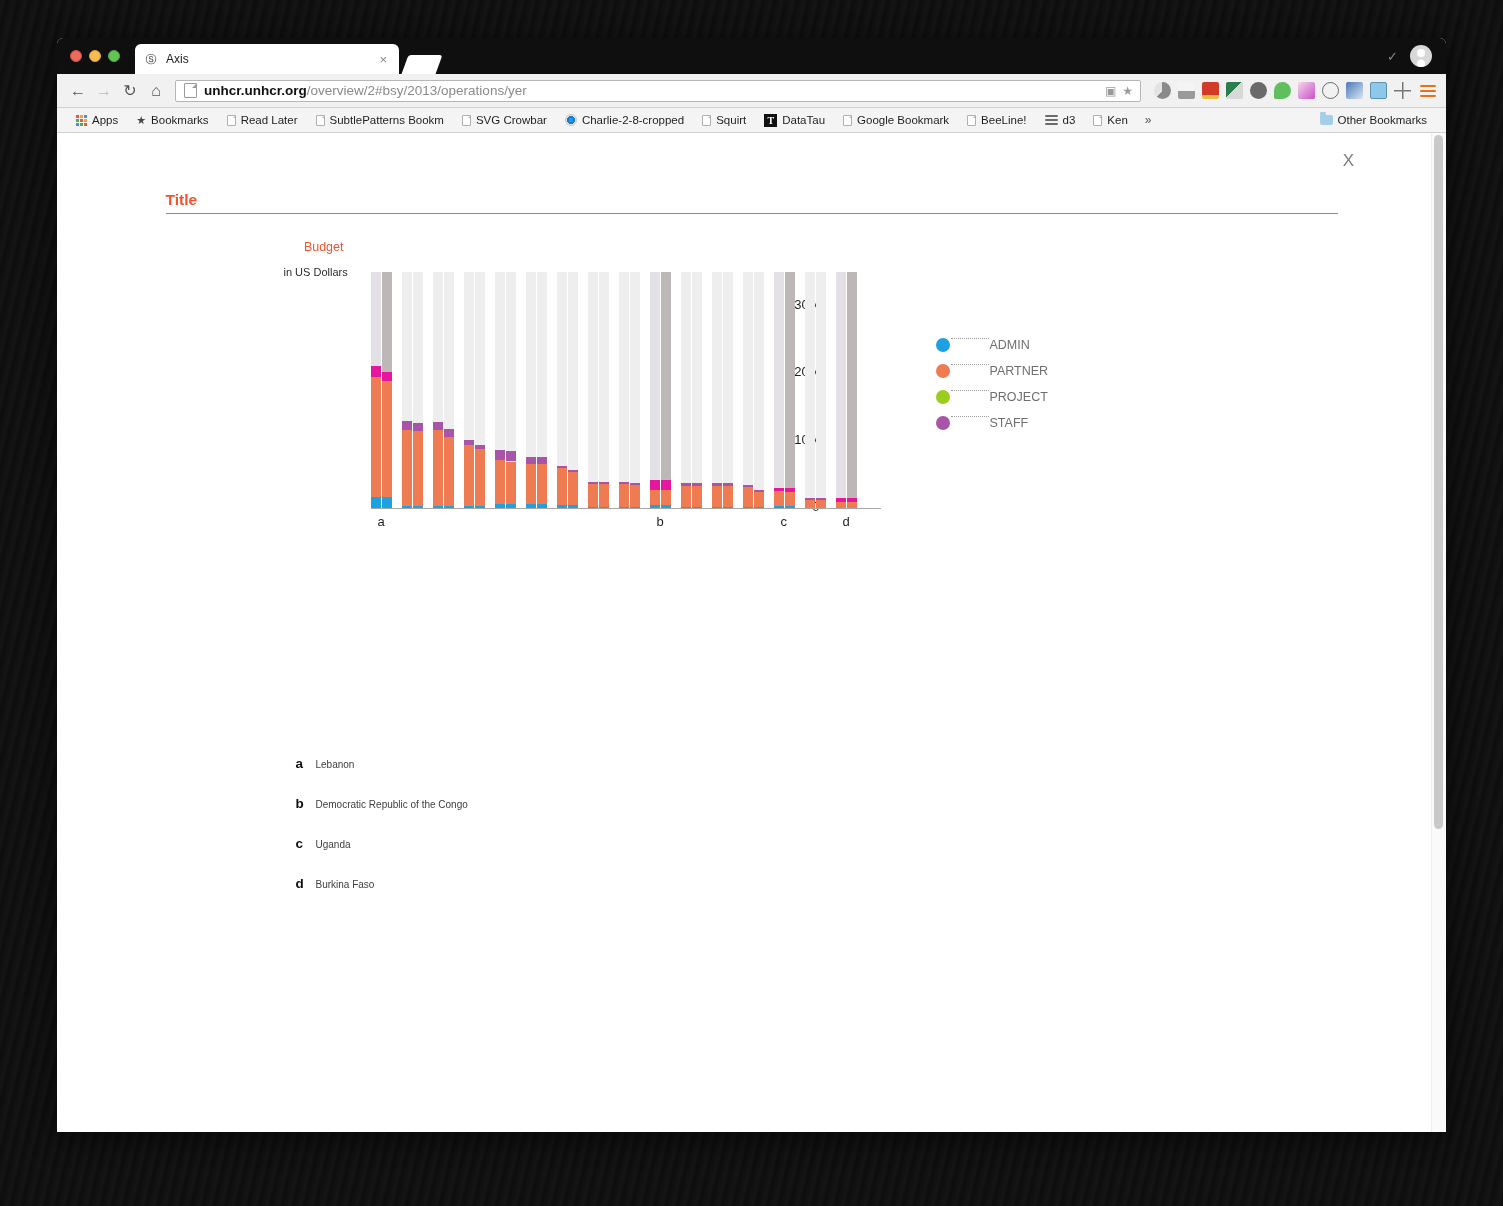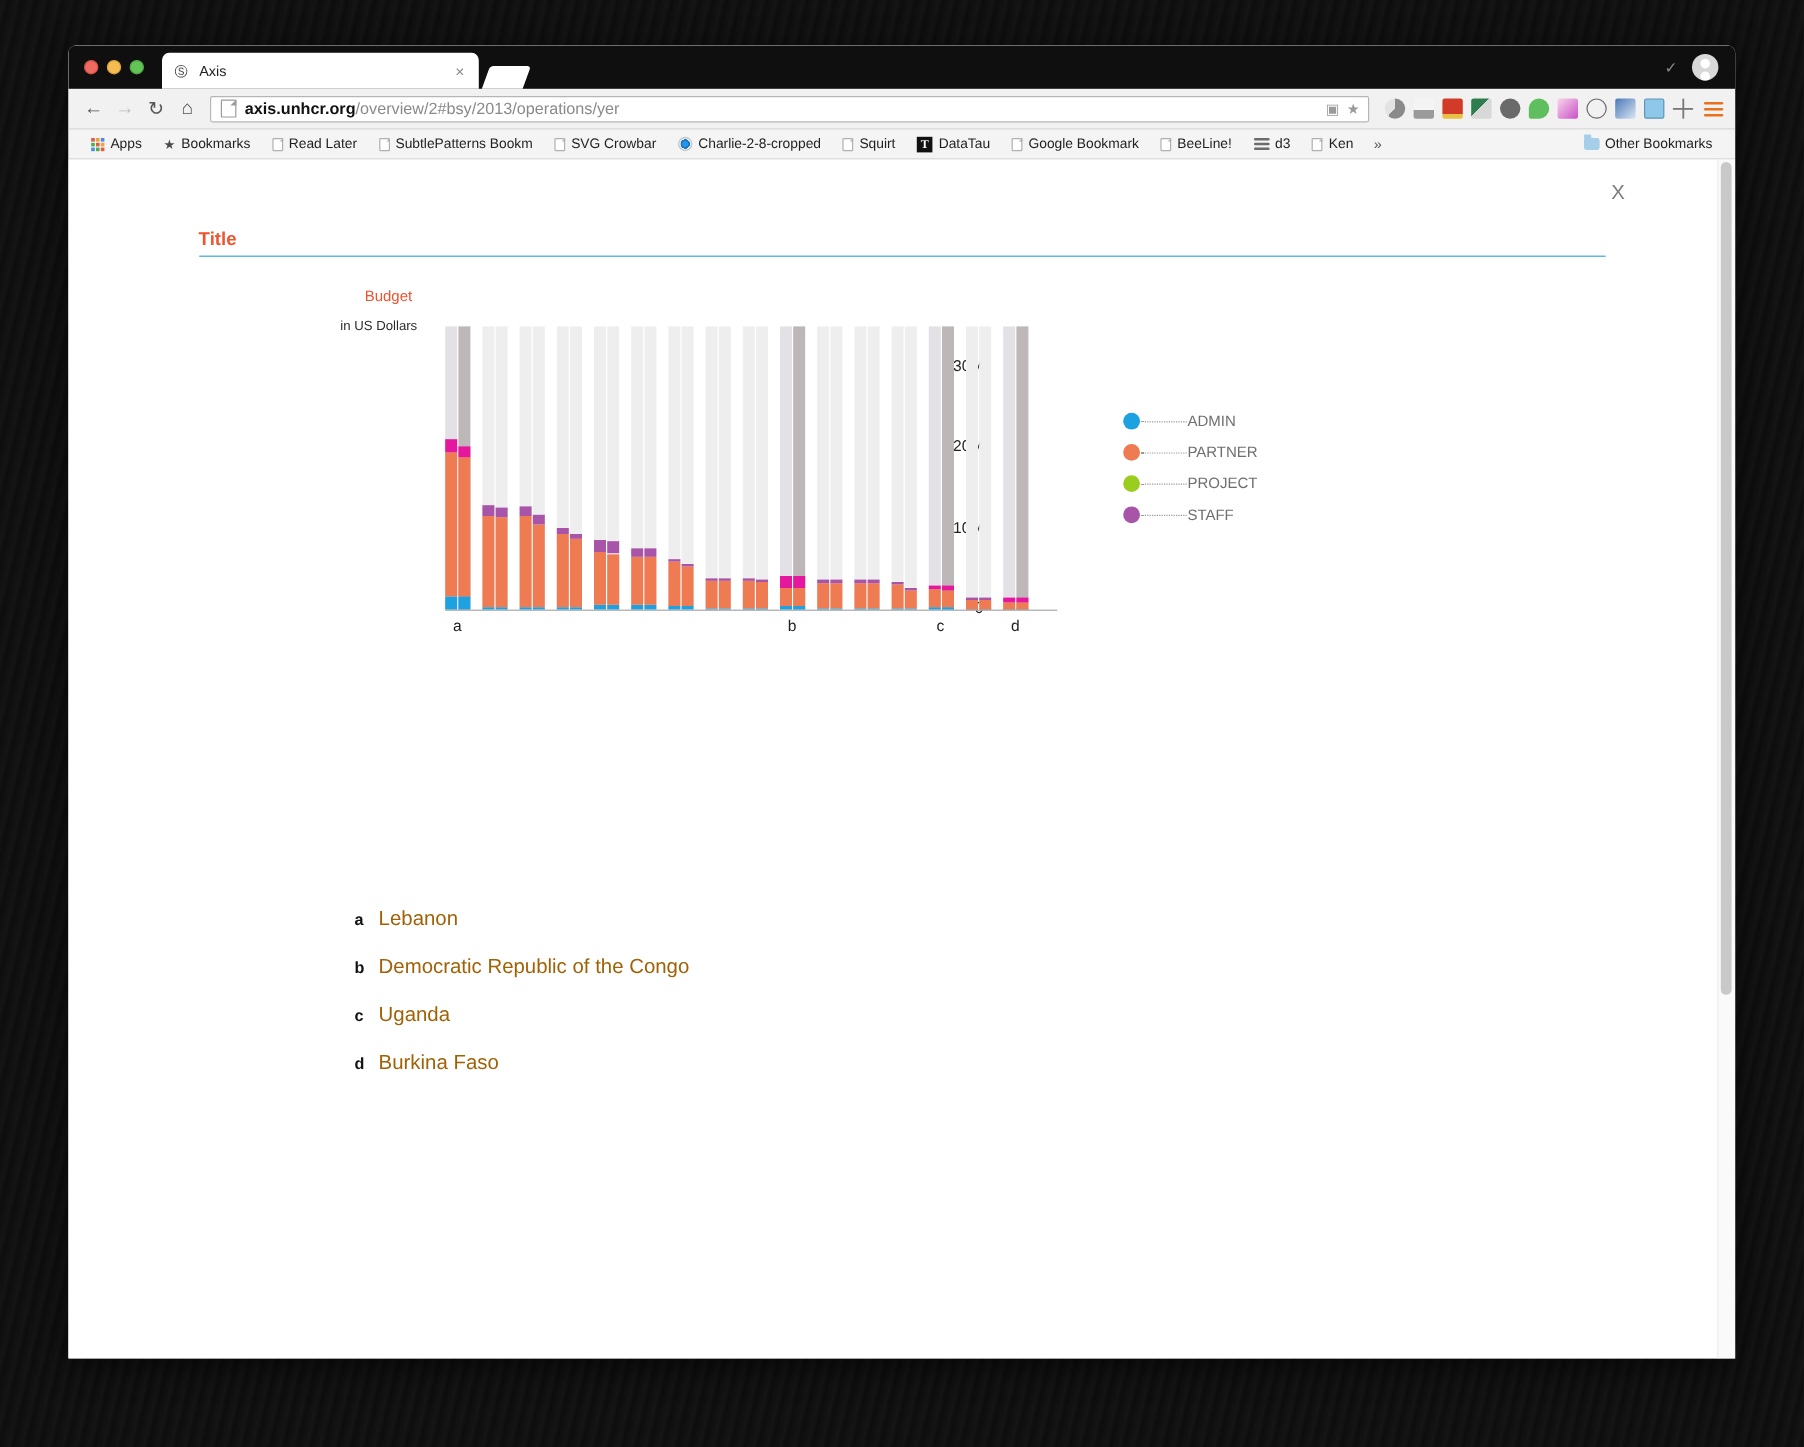--- a/index.html
+++ b/index.html
@@ -236,28 +236,28 @@
   }
   .xlab { position: absolute; top: 278px; font-size: 13px; color: #1f1f1f; }
 
   
   #legend-bars { position: absolute; left: 770px; top: 0px; }
   .lgswatch { position: absolute; width: 12px; }
   .dots { border-top: 1.5px dotted #9a9a9a; }
   .lgtext { font-size: 12.5px; color: #6f6f6f; white-space: nowrap; }
   .lgcircle { width: 14px; height: 14px; border-radius: 50%; }
   #legend-colors { position: absolute; left: 770px; top: 102px; }
-  #legend-colors .crow { display: flex; align-items: center; height: 26px; }
+  #legend-colors .crow { display: flex; align-items: flex-start; height: 26px; }
   #legend-colors .cdots { width: 38px; border-top: 1.5px dotted #9a9a9a; margin: 0 1px; }
 
   
   #keylist { width: 1172px; margin: 20px auto 0; padding-left: 130px; }
   .keyrow { display: flex; align-items: baseline; height: 40px; }
   .keyrow .kl { width: 20px; font-size: 13.5px; font-weight: 700; color: #111; }
-  .keyrow .kn { font-size: 17px; color: #a16207; }
+  .keyrow .kn { font-size: 10px; color: #404040; }
 </style>
 </head>
 <body>
 
 <div id="desktop"></div>
 
 <div id="browser">
 
   <div id="tabstrip">
     <div id="traffic">
@@ -277,21 +277,21 @@
     </div>
   </div>
 
   <div id="toolbar">
     <div class="navbtn">←</div>
     <div class="navbtn dim">→</div>
     <div class="navbtn">↻</div>
     <div class="navbtn">⌂</div>
     <div id="omnibox">
       <span class="pagei"></span>
-      <span id="url"><b>axis.unhcr.org</b><span>/overview/2#bsy/2013/operations/yer</span></span>
+      <span id="url"><b>unhcr.unhcr.org</b><span>/overview/2#bsy/2013/operations/yer</span></span>
       <span class="omniend">
         <span class="omini">▣</span>
         <span class="omini">★</span>
       </span>
     </div>
     <span class="ext" style="background:conic-gradient(#8a8a8a 0 62%, #e3e3e3 62% 100%); border-radius:50%;"></span>
     <span class="ext" style="background:linear-gradient(#f4f4f4 0 55%, #9a9a9a 55% 100%);"></span>
     <span class="ext" style="background:linear-gradient(#d23b28 0 78%, #e8c044 78% 100%);"></span>
     <span class="ext" style="background:linear-gradient(135deg,#2e7d4f 0 45%, #d8d8d8 45% 100%);"></span>
     <span class="ext" style="background:#6a6a6a; border-radius:50%;"></span>

